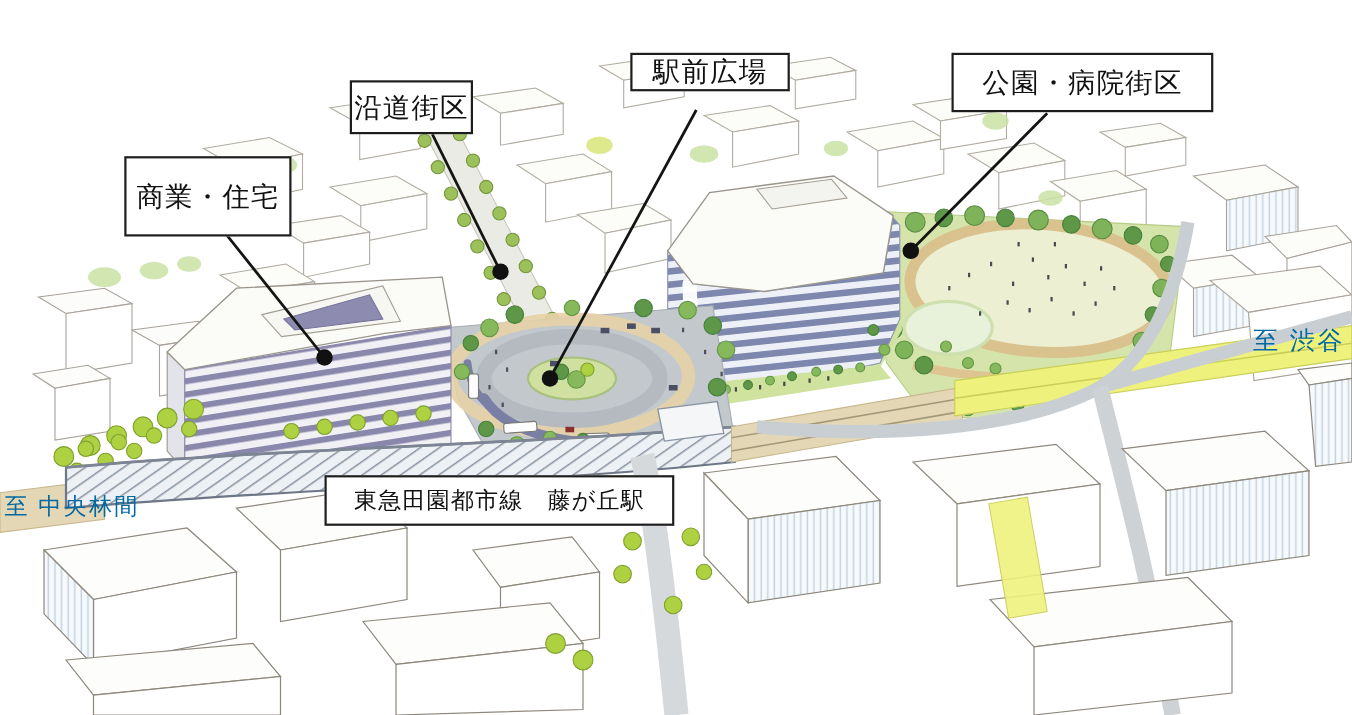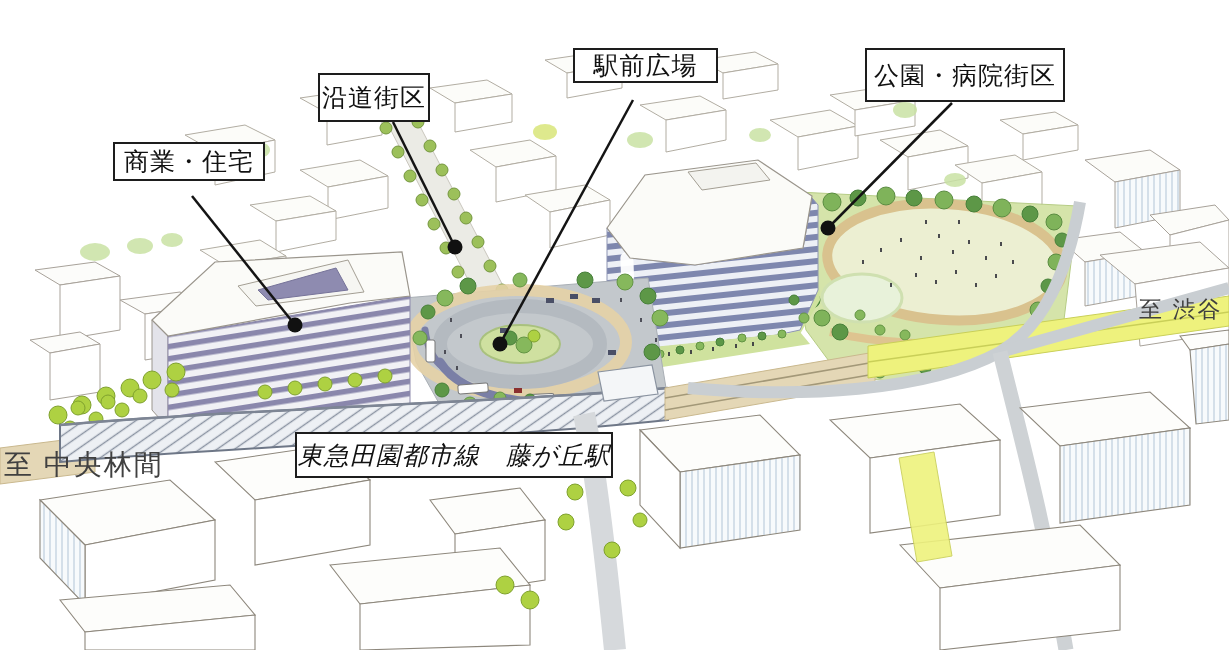--- a/index.html
+++ b/index.html
@@ -7,25 +7,25 @@
     position:relative;width:1229px;height:650px;overflow:hidden;background:#ffffff;
     font-family:"Liberation Sans","DejaVu Sans",sans-serif;
   }
   .stage svg{position:absolute;left:0;top:0;}
   .callout{
     position:absolute;background:#ffffff;border:2px solid #1d1d1d;box-sizing:border-box;
     display:flex;align-items:center;justify-content:center;
     color:#111;font-size:25px;letter-spacing:1px;white-space:nowrap;z-index:5;
   }
   .direction{
-    position:absolute;color:#404040;white-space:nowrap;z-index:5;letter-spacing:2px;
+    position:absolute;color:#0369a1;white-space:nowrap;z-index:5;letter-spacing:2px;
   }
-  #lbl-station{font-size:25px;font-style:italic;}
+  #lbl-station{font-size:21px;}
   #dir-shibuya{left:1139px;top:294px;font-size:23px;}
-  #dir-chuorinkan{left:4px;top:446px;font-size:28px;}
+  #dir-chuorinkan{left:4px;top:446px;font-size:21px;}
 </style>
 </head>
 <body>
 
 <div class="stage">
 
 <svg width="1229" height="650" viewBox="0 0 1229 650">
   <defs>
     <pattern id="stripeHosp" width="8" height="12" patternUnits="userSpaceOnUse" patternTransform="rotate(-6)">
       <rect width="8" height="12" fill="#edf0f6"></rect>
@@ -434,27 +434,27 @@
     <circle cx="295" cy="325" r="7.5" stroke="none"></circle>
     <line x1="393" y1="122" x2="455" y2="247"></line>
     <circle cx="455" cy="247" r="7.5" stroke="none"></circle>
     <line x1="633" y1="100" x2="500" y2="344"></line>
     <circle cx="500" cy="344" r="7.5" stroke="none"></circle>
     <line x1="952" y1="103" x2="828" y2="228"></line>
     <circle cx="828" cy="228" r="7.5" stroke="none"></circle>
   </g>
 </svg>
 
-<div class="callout" id="lbl-commercial" style="left:113px;top:142px;width:152px;height:39px;">商業・住宅</div>
+<div class="callout" id="lbl-commercial" style="left:113px;top:142px;width:152px;height:73px;">商業・住宅</div>
 
 <div class="callout" id="lbl-roadside" style="left:318px;top:73px;width:112px;height:49px;">沿道街区</div>
 
 <div class="callout" id="lbl-plaza" style="left:573px;top:48px;width:145px;height:35px;">駅前広場</div>
 
-<div class="callout" id="lbl-park" style="left:865px;top:48px;width:200px;height:54px;">公園・病院街区</div>
+<div class="callout" id="lbl-park" style="left:865px;top:48px;width:238px;height:54px;">公園・病院街区</div>
 
 <div class="callout" id="lbl-station" style="left:295px;top:432px;width:318px;height:46px;">東急田園都市線　藤が丘駅</div>
 
 <div class="direction" id="dir-shibuya">至 渋谷</div>
 
 <div class="direction" id="dir-chuorinkan">至 中央林間</div>
 
 </div>
 
 </body></html>

